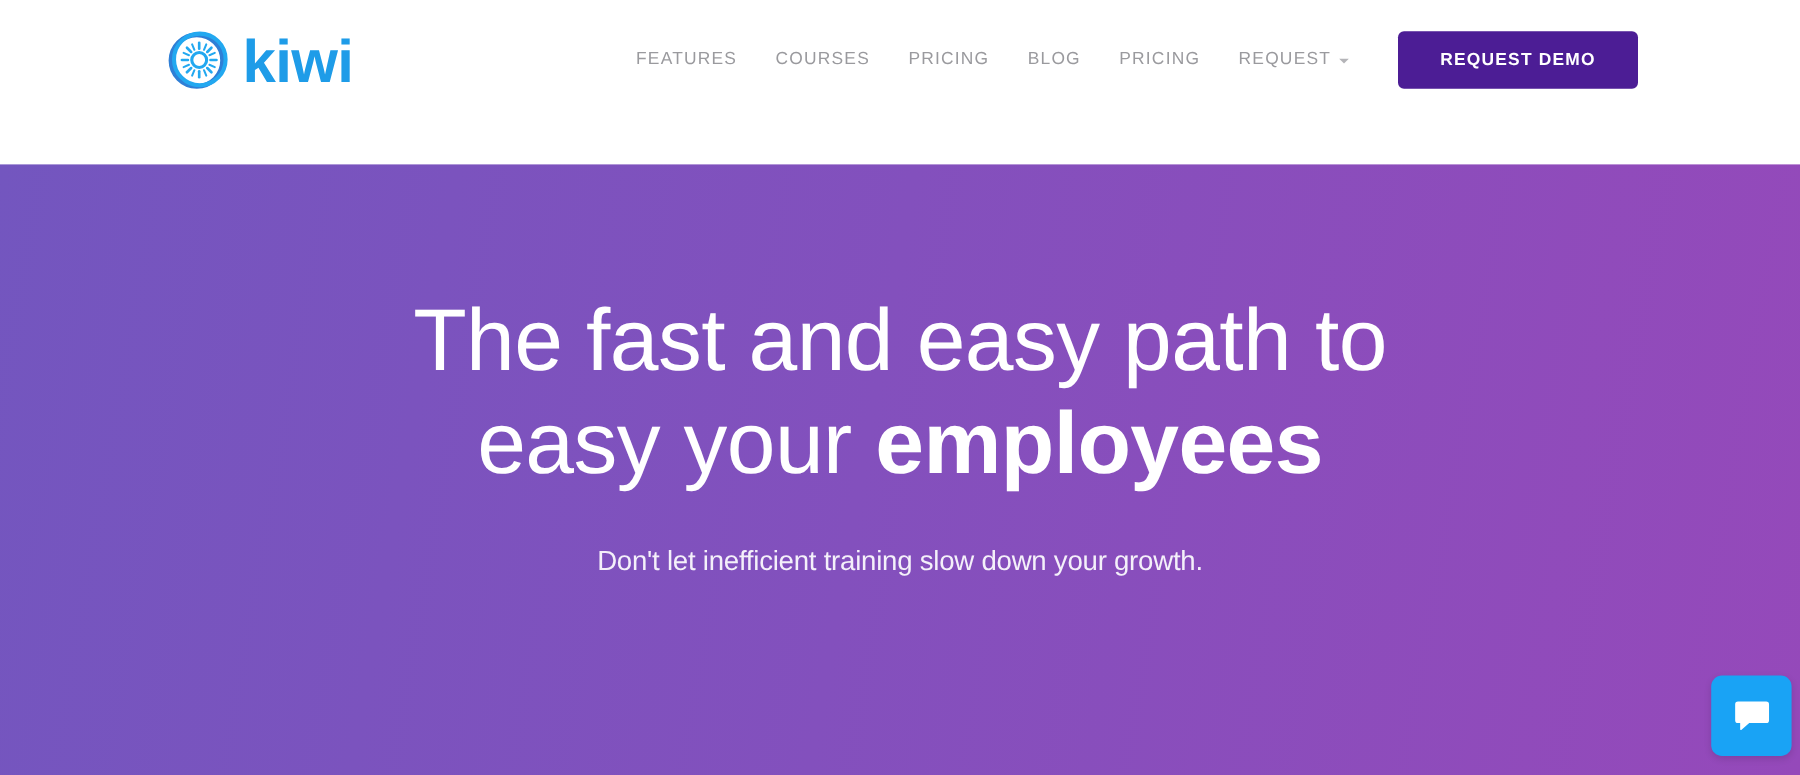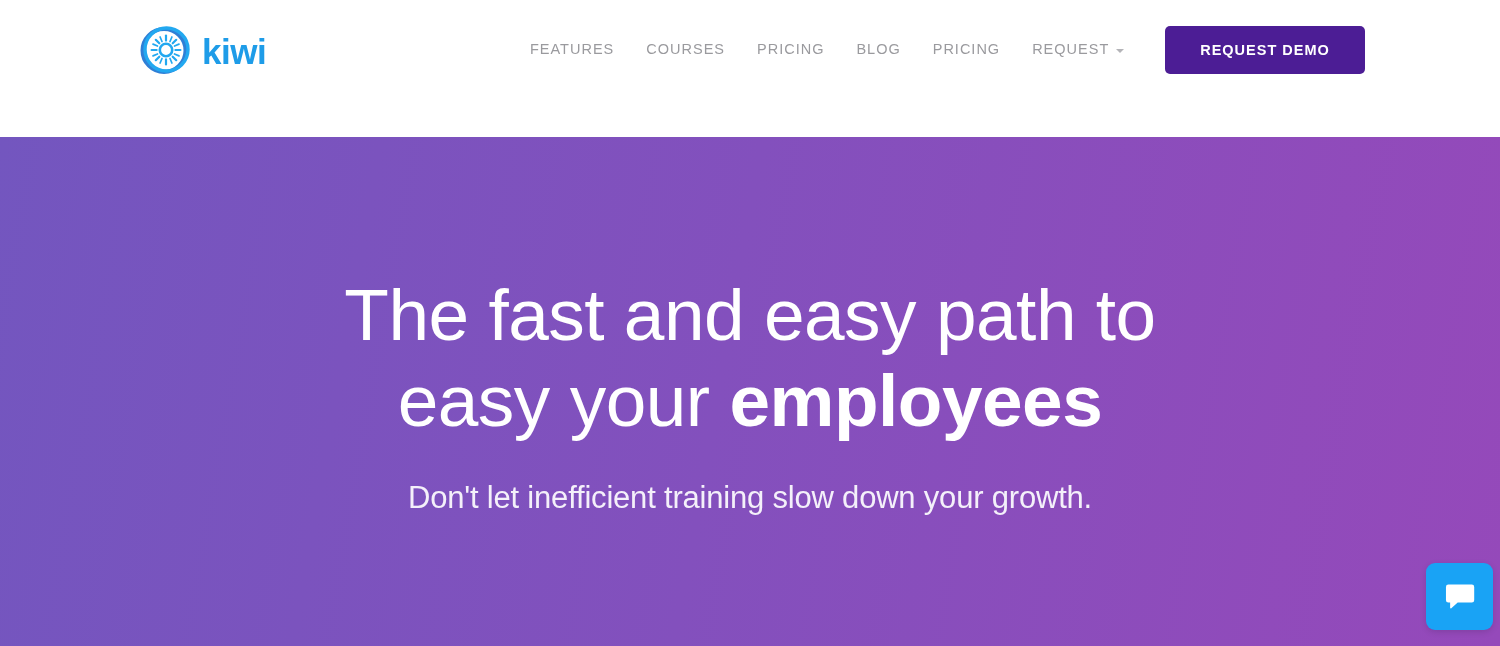--- a/index.html
+++ b/index.html
@@ -26,21 +26,21 @@
     position:absolute;
     left:137px;
     top:22px;
     display:flex;
     align-items:center;
     gap:9px;
     text-decoration:none;
   }
   .brand-mark { width:56px; height:56px; display:block; flex:none; }
   .brand-word {
-    font-size:35px;
+    font-size:50px;
     font-weight:bold;
     color:#1e9ce8;
     letter-spacing:-0.5px;
     line-height:1;
     position:relative;
     top:1px;
   }
 
   .main-nav {
     position:absolute;
@@ -104,28 +104,27 @@
     padding-top:104px;
     text-align:center;
   }
 
   .hero-title {
     color:#ffffff;
     font-size:73px;
     font-weight:300;
     line-height:86px;
     letter-spacing:-0.5px;
-    margin-top:31px;
   }
   .hero-title b { font-weight:bold; }
 
   .hero-sub {
     margin-top:34px;
     color:#f4f0fa;
-    font-size:31px;
+    font-size:23px;
     font-weight:300;
     line-height:40px;
     letter-spacing:-0.2px;
   }
 
   
   .chat-widget {
     position:absolute;
     right:7px;
     bottom:16px;

